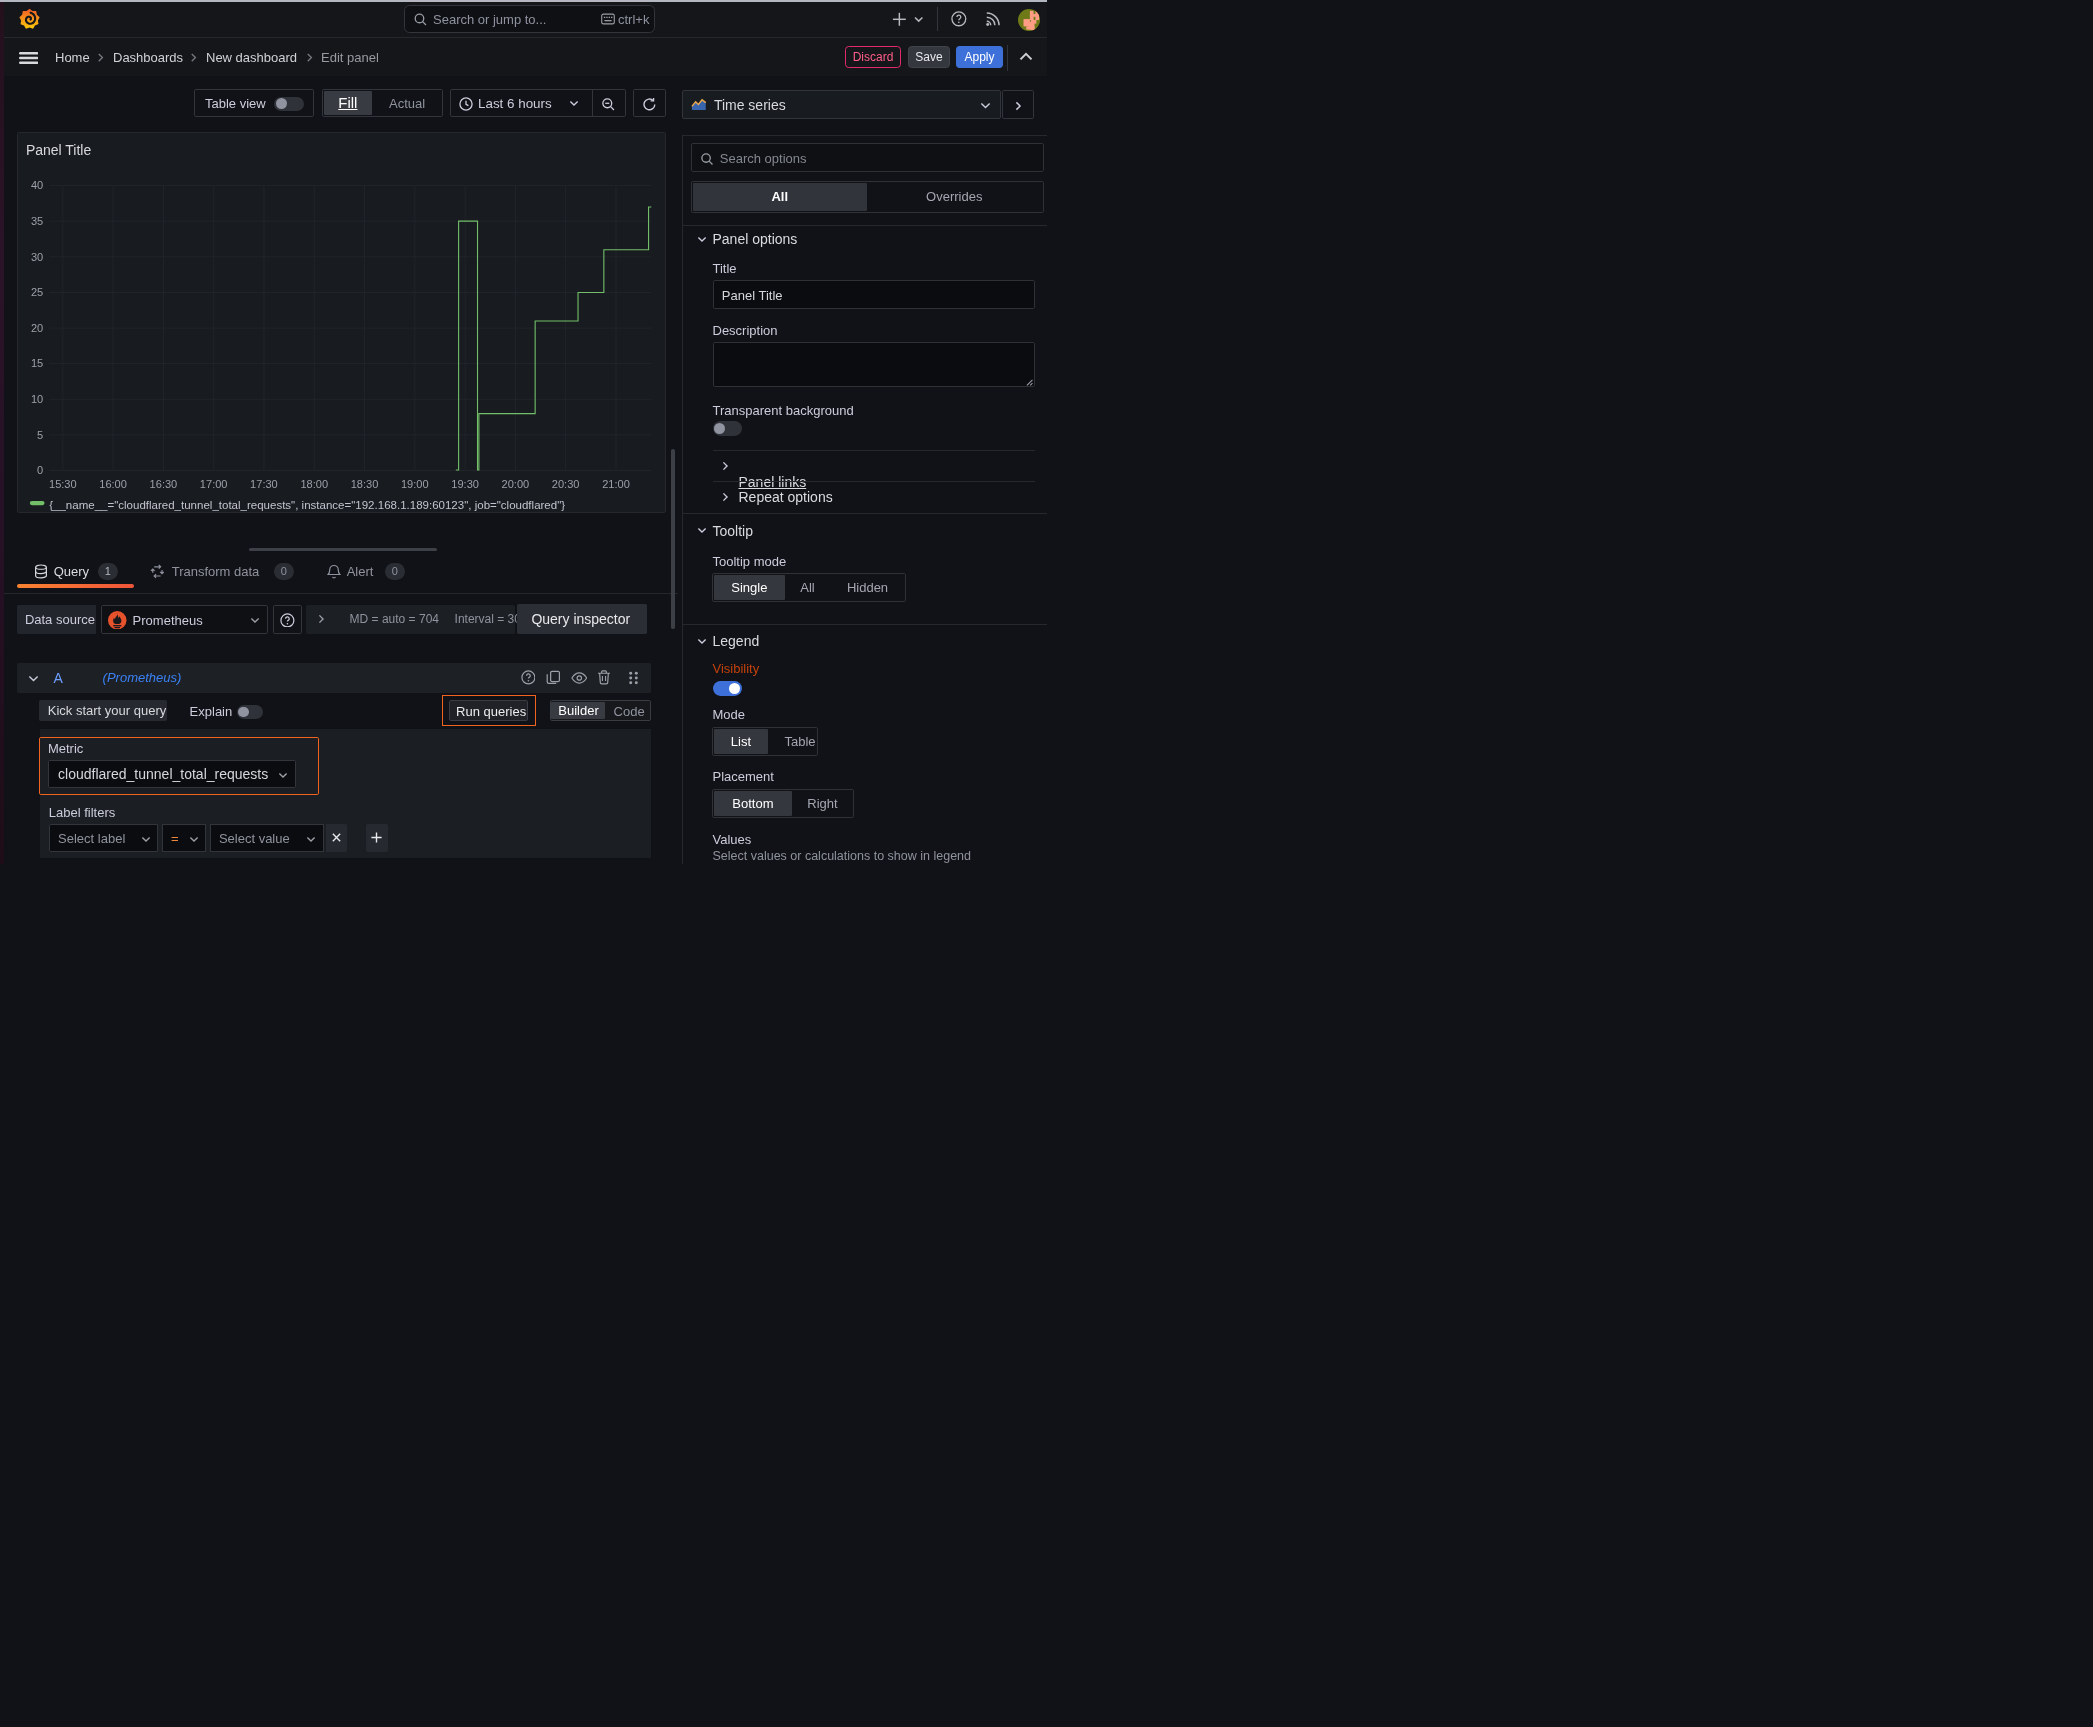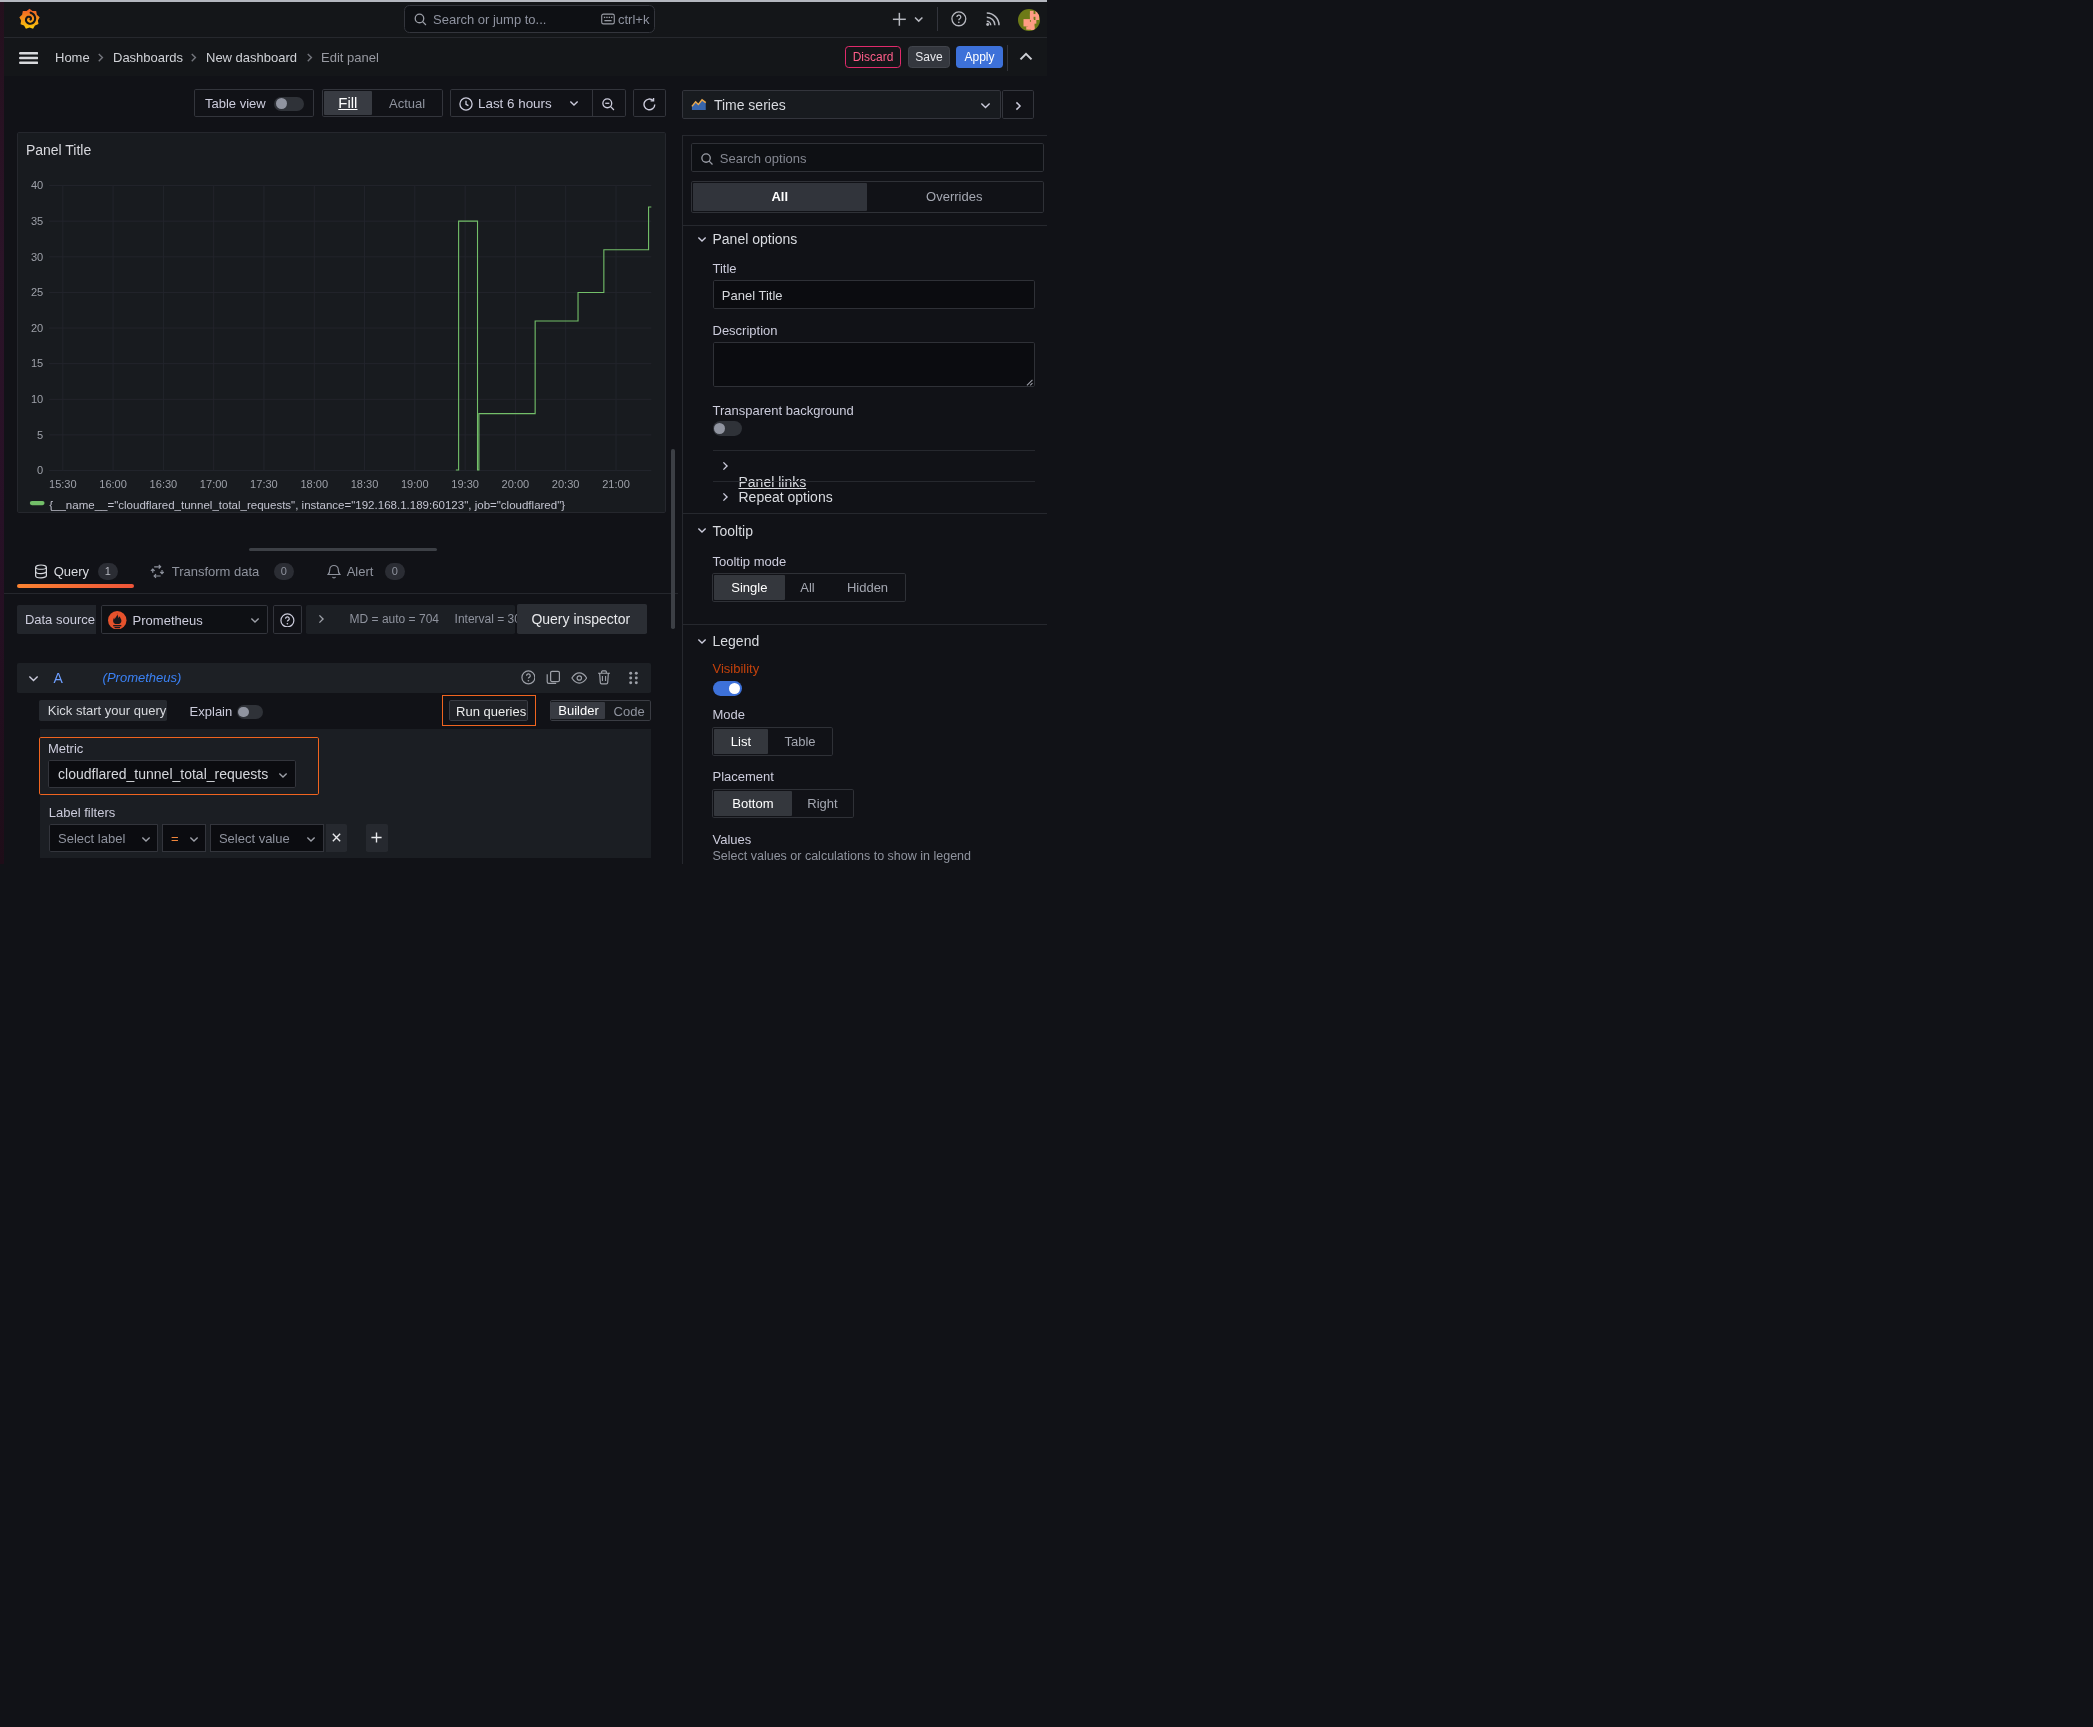--- a/index.html
+++ b/index.html
@@ -448,21 +448,21 @@
 
       <svg class="abs" style="left:14.8px;top:502px;" width="10" height="7.4" viewBox="0 0 11 8">
           <path d="M1.5 1.5 l4 4 4-4" fill="none" stroke="#ccccdc" stroke-width="1.5"></path>
         </svg>
       <div class="t" style="left:30px;top:497px;font-size:14px;font-weight:500;color:#d9dbe0;">Legend</div>
       <div class="t" style="left:30px;top:525px;font-size:13px;color:#c2410c;">Visibility</div>
       <div class="abs" style="left:30px;top:545px;width:29.5px;height:14.8px;background:#3d71d9;border-radius:7.4px;">
         <div class="abs" style="left:16.6px;top:1.8px;width:11px;height:11px;border-radius:50%;background:#fff;"></div>
       </div>
       <div class="t" style="left:30px;top:571px;font-size:13px;color:#ccccdc;">Mode</div>
-      <div class="abs" style="left:29.5px;top:591px;width:121px;height:29px;border:0.9px solid #2f3137;border-radius:1.8px;">
+      <div class="abs" style="left:29.5px;top:591px;width:106px;height:29px;border:0.9px solid #2f3137;border-radius:1.8px;">
         <div class="abs" style="left:0.9px;top:0.9px;width:54px;height:25px;background:#34373d;border-radius:0.9px;color:#fff;font-size:13px;font-weight:500;text-align:center;line-height:25px;">List</div>
         <div class="abs" style="left:55px;top:0;width:64px;font-size:13px;color:#a4a7b1;text-align:center;line-height:27px;">Table</div>
       </div>
       <div class="t" style="left:30px;top:633px;font-size:13px;color:#ccccdc;">Placement</div>
       <div class="abs" style="left:29.5px;top:653px;width:142px;height:29px;border:0.9px solid #2f3137;border-radius:1.8px;">
         <div class="abs" style="left:0.9px;top:0.9px;width:78px;height:25px;background:#34373d;border-radius:0.9px;color:#fff;font-size:13px;font-weight:500;text-align:center;line-height:25px;">Bottom</div>
         <div class="abs" style="left:78px;top:0;width:63px;font-size:13px;color:#a4a7b1;text-align:center;line-height:27px;">Right</div>
       </div>
       <div class="t" style="left:30px;top:696px;font-size:13px;color:#ccccdc;text-align:center;">Values</div>
       <div class="t" style="left:30px;top:713px;font-size:12.5px;color:#8f939e;">Select values or calculations to show in legend</div>

